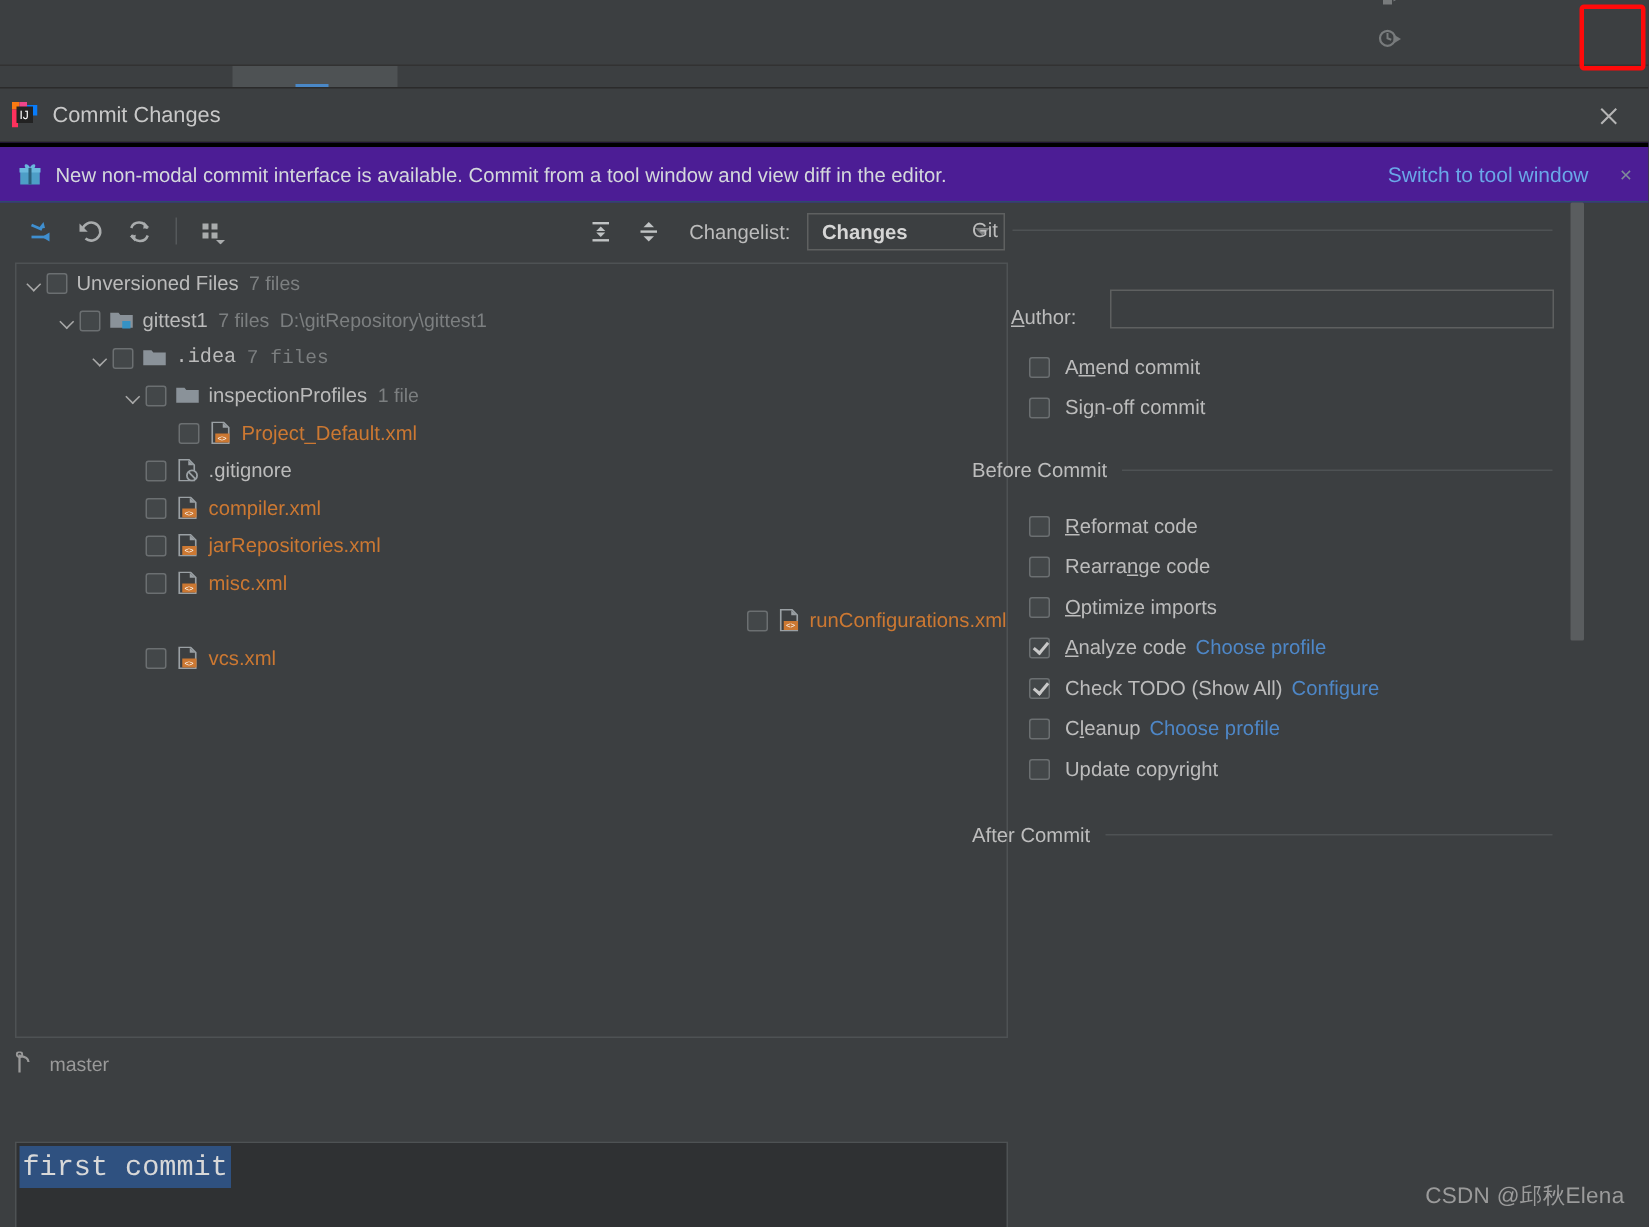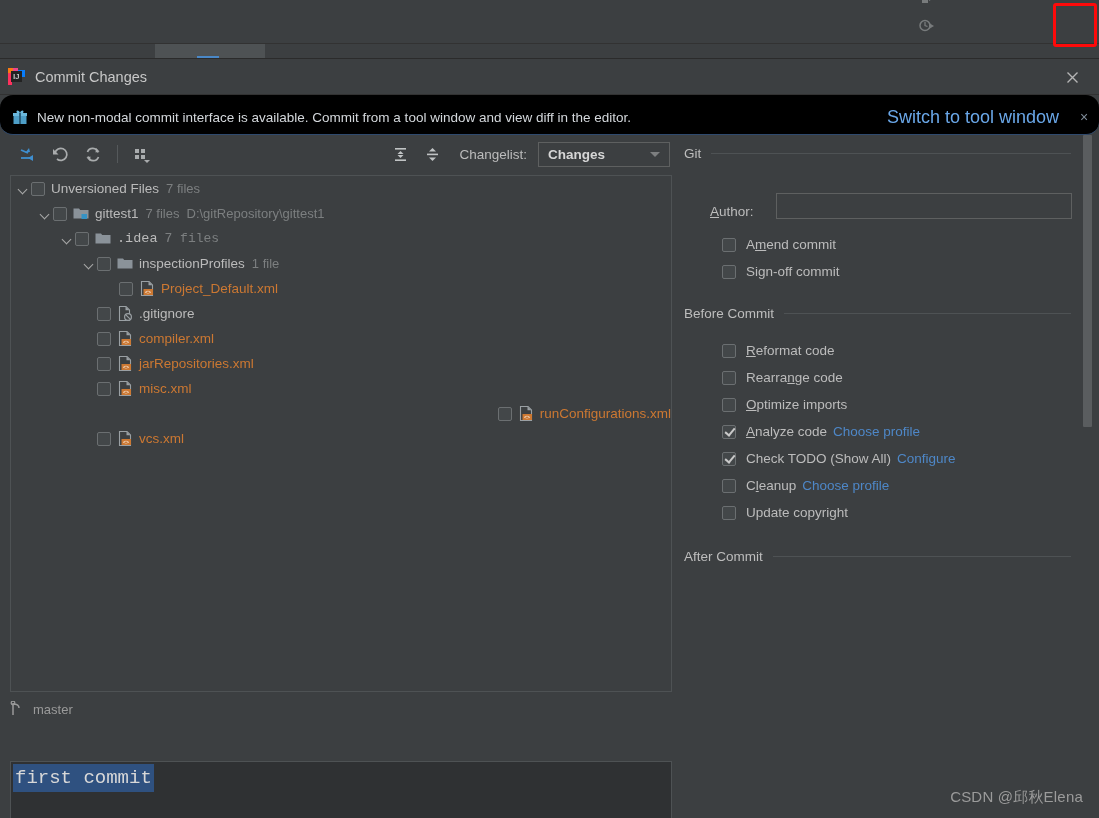--- a/index.html
+++ b/index.html
@@ -62,34 +62,34 @@
   }
   .dlg-icon { width: 17px; height: 17px; margin-right: 10px; position: relative; flex: 0 0 auto; }
   .dlg-title-text { font-size: 14.5px; color: #c8c8c8; }
   .dlg-close {
     position: absolute; right: 18px; top: 9px; width: 18px; height: 18px;
     display: flex; align-items: center; justify-content: center; color: #b5b5b5;
   }
 
   
   .banner {
-    position: relative; height: 40px; background: #000000;
+    position: relative; height: 40px; background: #4c1d95;
     display: flex; align-items: center; padding: 0 8px 0 12px;
-    border-top: 5px solid #000000; border-bottom: 1px solid #2f4a6e; border-radius: 13px;
+    border-top: 3px solid #000000; border-bottom: 1px solid #2f4a6e;
   }
   .banner-gift { width: 16px; height: 16px; margin-right: 9px; flex: 0 0 auto; }
   .banner-text { color: #d4d8dc; font-size: 13.5px; flex: 1 1 auto; }
-  .banner-link { color: #6aa7e8; font-size: 18px; margin-right: 18px; margin-left: 20px; }
+  .banner-link { color: #6aa7e8; font-size: 14px; margin-right: 18px; margin-left: 20px; }
   .banner-x { color: #7f8c99; font-size: 14px; width: 14px; text-align: center; }
 
   
   .dlg-body { position: relative; height: 684px; }
 
   .left-col { position: absolute; left: 0; top: 0; width: 676px; height: 684px; }
-  .right-col { position: absolute; left: 676px; top: 0; width: 423px; height: 508px; }
+  .right-col { position: absolute; left: 640px; top: 0; width: 423px; height: 508px; }
 
   
   .changes-toolbar {
     height: 38px; display: flex; align-items: center; padding-left: 14px; gap: 2px;
   }
   .ct-btn { width: 30px; height: 26px; display: flex; align-items: center; justify-content: center; }
   .ct-sep { width: 1px; height: 18px; background: #55595b; margin: 0 7px; }
   .ct-spacer { flex: 1 1 auto; }
   .cl-label { color: #bcbcbc; font-size: 13.5px; margin: 0 9px 0 10px; }
   .cl-select {

